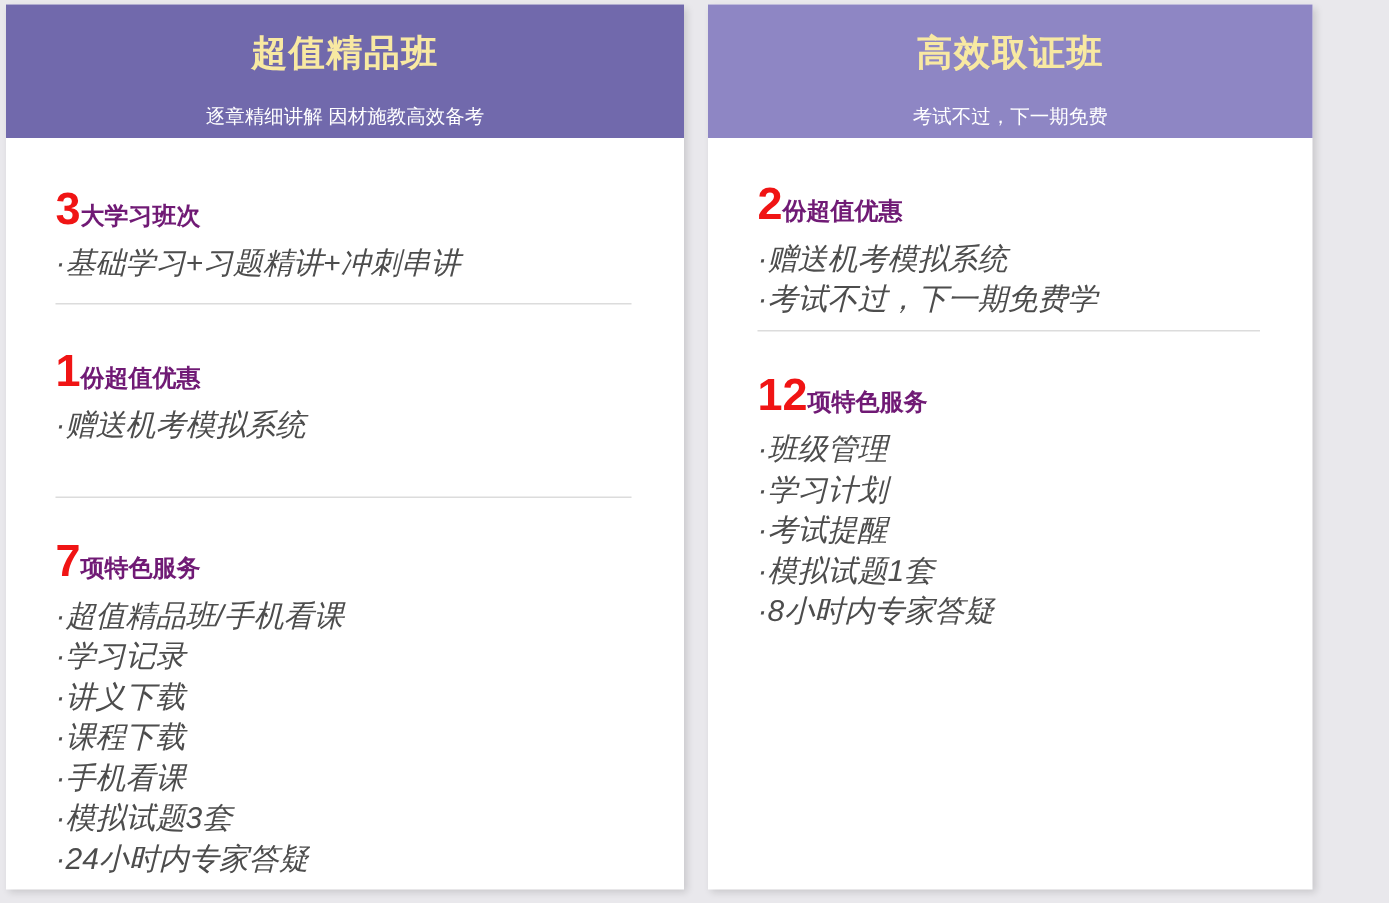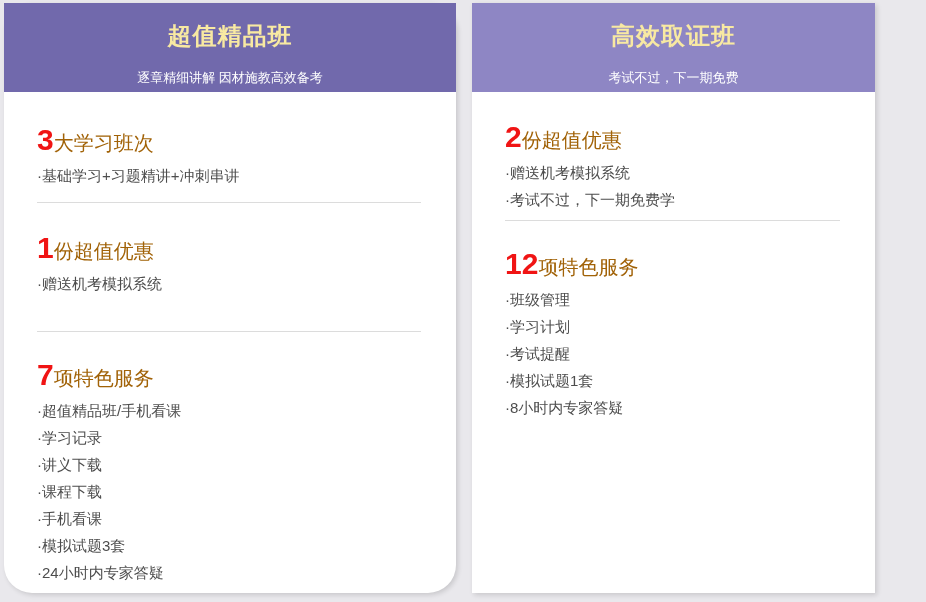--- a/index.html
+++ b/index.html
@@ -16,21 +16,21 @@
     display: flex;
     gap: 16px;
   }
   .card {
     height: 590px;
     background: #ffffff;
     box-shadow: 2px 2px 5px rgba(0,0,0,0.14);
     display: flex;
     flex-direction: column;
   }
-  .card-0 { width: 452px; border-radius: 28px; }
+  .card-0 { width: 452px; }
   .card-1 { width: 403px; }
   .card-header {
     height: 89px;
     padding-top: 18px;
     text-align: center;
   }
   .card-title {
     font-size: 24px;
     font-weight: bold;
     color: var(--gold, #f8e9a2);
@@ -54,31 +54,32 @@
   .sec-2 { flex: 1; padding-top: 28px; }
   .sec-heading { margin: 0; line-height: 30px; }
   .num {
     font-size: 30px;
     font-weight: bold;
     color: var(--accent, #f01414);
     line-height: 1;
     vertical-align: baseline;
   }
   .label {
-    font-size: 20px;
-    font-weight: normal;
-    color: #a16207;
+    font-size: 16px;
+    font-weight: bold;
+    color: #701a75;
   }
   .items {
     list-style: none;
     margin: 3px 0 0;
     padding: 0;
-    font-size: 15px;
+    font-size: 20px;
     color: #4d4d4d;
     line-height: 27px;
+    font-style: italic;
   }
   .items li { white-space: nowrap; }
 </style>
 </head>
 <body>
 
 <div class="page">
 
   <div class="card card-0">
     <div class="card-header" style="background-color: rgb(113, 105, 172);">

